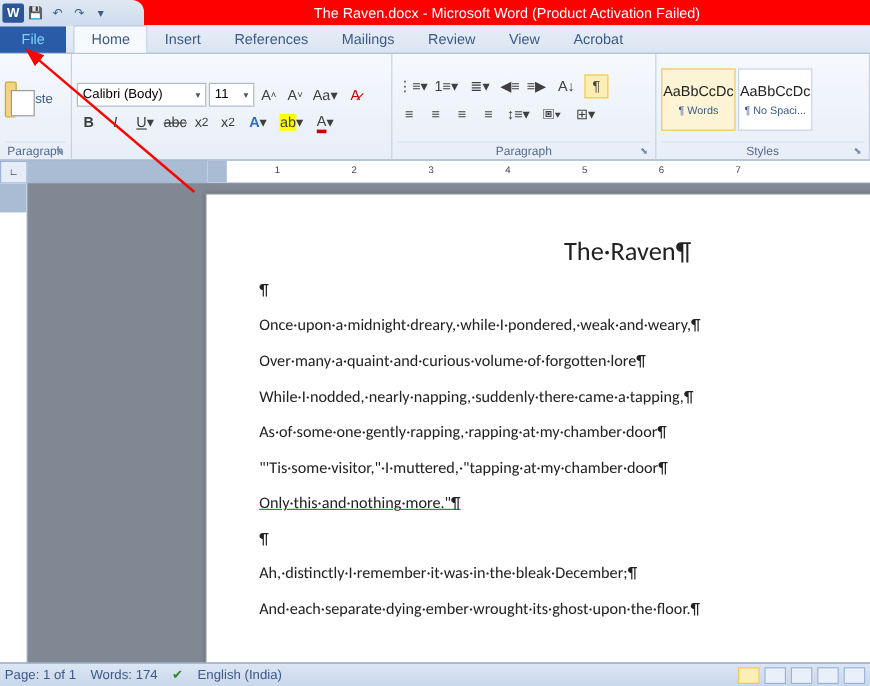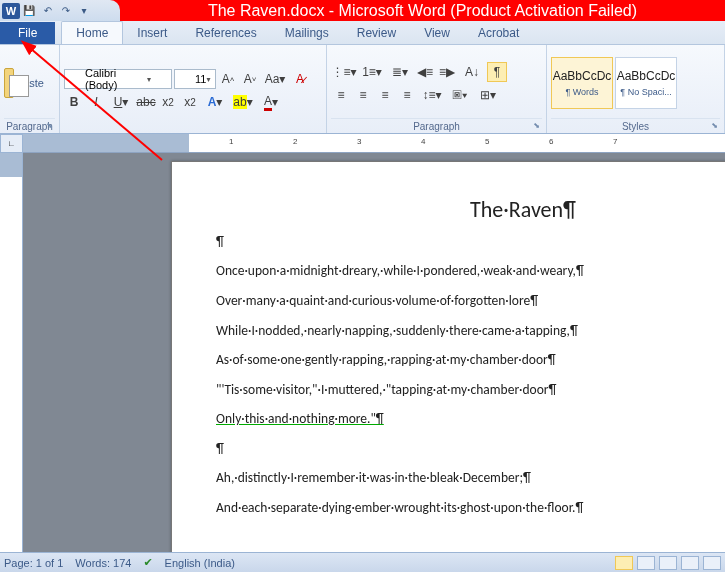--- a/index.html
+++ b/index.html
@@ -3,44 +3,44 @@
 <meta charset="utf-8">
 <style>
   * { box-sizing: border-box; margin: 0; padding: 0; }
   body { font-family: "Segoe UI", Tahoma, sans-serif; font-size: 11px; background: #a9a9a9; width: 725px; height: 572px; overflow: hidden; position: relative; }
   
   
   .titlebar { height: 21px; background: #ff0000; display: flex; align-items: center; color: #fff; }
   .titlebar-qat { width: 120px; height: 21px; background: linear-gradient(#e0e8f3,#cddcee); display: flex; align-items: center; gap: 2px; padding-left: 2px; border-top-right-radius: 10px; }
   .wicon { width: 18px; height: 16px; background: #2b579a; color: #fff; font-weight: bold; font-size: 11px; display: flex; align-items: center; justify-content: center; border-radius: 2px; }
   .qat-btn { width: 16px; height: 16px; display: flex; align-items: center; justify-content: center; color: #3b5a85; font-size: 10px; }
-  .title-text { flex: 1; text-align: center; color: #fff; font-size: 16px; }
+  .title-text { flex: 1; text-align: center; color: #fff; font-size: 12px; }
   
   
   .tabs-row { height: 24px; background: linear-gradient(#e6edf7,#dbe5f1); display: flex; align-items: end; border-bottom: 1px solid #b3c6de; }
   .tab { padding: 4px 14px; color: #3c5a88; font-size: 12px; cursor: pointer; }
-  .tab.file { background: #2a5ba7; color: #ffffff; margin-right: 6px; padding: 4px 18px; }
+  .tab.file { background: #2a5ba7; color: #7dd3fc; margin-right: 6px; padding: 4px 18px; }
   .tab.active { background: #f6f9fd; border: 1px solid #b3c6de; border-bottom: none; border-radius: 2px 2px 0 0; color: #3c5a88; }
   
   
   .ribbon { height: 89px; background: linear-gradient(#f6f9fd,#e8eef8); border-bottom: 1px solid #9bb4d4; display: flex; }
   .group { border-right: 1px solid #c4d3e6; display: flex; flex-direction: column; padding: 3px 4px 0 4px; }
   .group-label { text-align: center; font-size: 10px; color: #54698d; padding: 2px 0 1px 0; border-top: 1px solid #d9e3f0; margin-top: auto; position: relative; }
   .group-label::after { content: "⬊"; position: absolute; right: 2px; font-size: 8px; color: #738cae; }
   .group-body { flex: 1; display: flex; gap: 4px; align-items: center; }
   
   .clipboard-grp { width: 60px; }
   .paste-btn { width: 40px; display: flex; flex-direction: row; align-items: center; gap: 2px; color: #3c5a88; }
   .paste-icon { width: 28px; height: 30px; background: #f3d47c; border: 1px solid #caa53c; border-radius: 2px; position: relative; }
   .paste-icon::after { content: ""; position: absolute; left: 4px; top: 6px; width: 18px; height: 20px; background: #fff; border: 1px solid #999; }
   
   .font-grp { width: 267px; }
   .font-rows { display: flex; flex-direction: column; gap: 3px; width: 100%; }
   .font-row { display: flex; gap: 2px; align-items: center; }
-  .combo { border: 1px solid #abc; background: #fff; height: 20px; display: flex; align-items: center; padding: 0 20px; font-size: 11px; }
+  .combo { border: 1px solid #abc; background: #fff; height: 20px; display: flex; align-items: center; padding: 0 4px; font-size: 11px; }
   .combo.font-name { width: 108px; }
   .combo.font-size { width: 38px; }
   .combo .chev { margin-left: auto; font-size: 8px; color: #555; }
   .rbtn { width: 20px; height: 20px; border: 1px solid transparent; display: flex; align-items: center; justify-content: center; font-size: 12px; color: #3f3f3f; }
   .rbtn.wide { width: 26px; }
   
   .para-grp { width: 220px; }
   .para-rows { display: flex; flex-direction: column; gap: 3px; width: 100%; }
   .pilcrow-btn { border: 1px solid #f0c856; background: #fdeeb3; }
   

